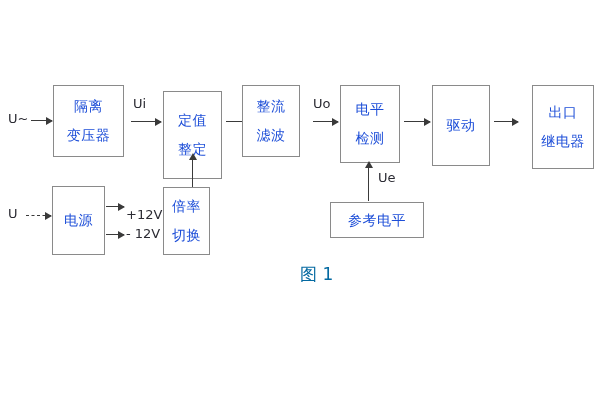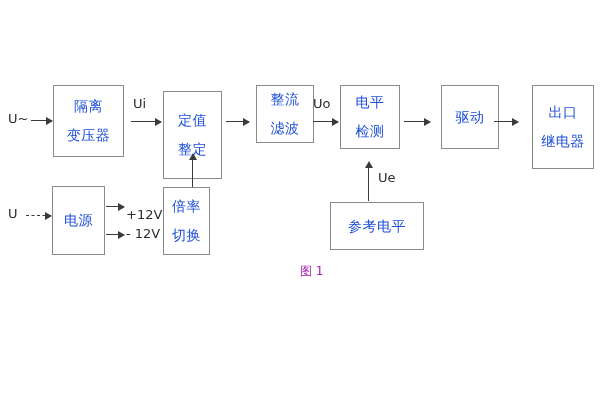--- a/index.html
+++ b/index.html
@@ -82,22 +82,22 @@
     left: -3.5px;
     top: -7px;
     width: 0;
     height: 0;
     border-bottom: 7px solid #3a3a3a;
     border-left: 4px solid transparent;
     border-right: 4px solid transparent;
   }
   .caption {
     position: absolute;
-    font-size: 12px;
-    color: #a21caf;
+    font-size: 17px;
+    color: #0369a1;
     white-space: nowrap;
   }
 </style>
 </head>
 <body>
 
 <div id="canvas">
 
   <div class="label" style="left:8px; top:112px;">U~</div>
   <div class="arrow-h" style="left:31px; top:120px; width:21px;"></div>
@@ -112,36 +112,36 @@
 
   <div class="block" style="left:163px; top:91px; width:59px; height:88px;">
     <div class="line">定值</div>
     <div class="line">整定</div>
   </div>
 
   <div class="arrow-up" style="left:192px; top:160px; height:27px;"></div>
 
   <div class="arrow-h" style="left:226px; top:121px; width:23px;"></div>
 
-  <div class="block" style="left:256px; top:85px; width:58px; height:58px;">
+  <div class="block" style="left:242px; top:85px; width:58px; height:72px;">
     <div class="line">整流</div>
     <div class="line">滤波</div>
   </div>
 
   <div class="label" style="left:313px; top:97px;">Uo</div>
   <div class="arrow-h" style="left:313px; top:121px; width:25px;"></div>
 
-  <div class="block" style="left:340px; top:85px; width:60px; height:64px;">
+  <div class="block" style="left:340px; top:85px; width:60px; height:78px;">
     <div class="line">电平</div>
     <div class="line">检测</div>
   </div>
 
   <div class="arrow-h" style="left:404px; top:121px; width:26px;"></div>
 
-  <div class="block single" style="left:432px; top:85px; width:58px; height:64px;margin-left:9px;">
+  <div class="block single" style="left:432px; top:85px; width:58px; height:81px;">
     <div class="line">驱动</div>
   </div>
 
   <div class="arrow-h" style="left:494px; top:121px; width:24px;"></div>
 
   <div class="block" style="left:532px; top:85px; width:62px; height:84px;">
     <div class="line">出口</div>
     <div class="line">继电器</div>
   </div>
 
@@ -159,19 +159,19 @@
   <div class="label" style="left:126px; top:227px;">- 12V</div>
 
   <div class="block" style="left:163px; top:187px; width:47px; height:68px;">
     <div class="line">倍率</div>
     <div class="line">切换</div>
   </div>
 
   <div class="arrow-up" style="left:368px; top:168px; height:33px;"></div>
   <div class="label" style="left:378px; top:171px;">Ue</div>
 
-  <div class="block single" style="left:330px; top:202px; width:94px; height:48px;">
+  <div class="block single" style="left:330px; top:202px; width:94px; height:36px;">
     <div class="line">参考电平</div>
   </div>
 
   <div class="caption" style="left:300px; top:263px;">图 1</div>
 
 </div>
 
 </body></html>

